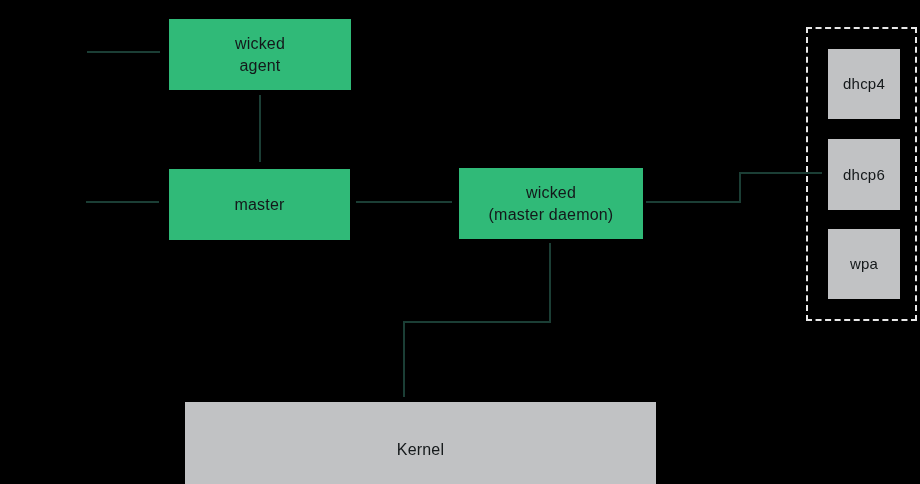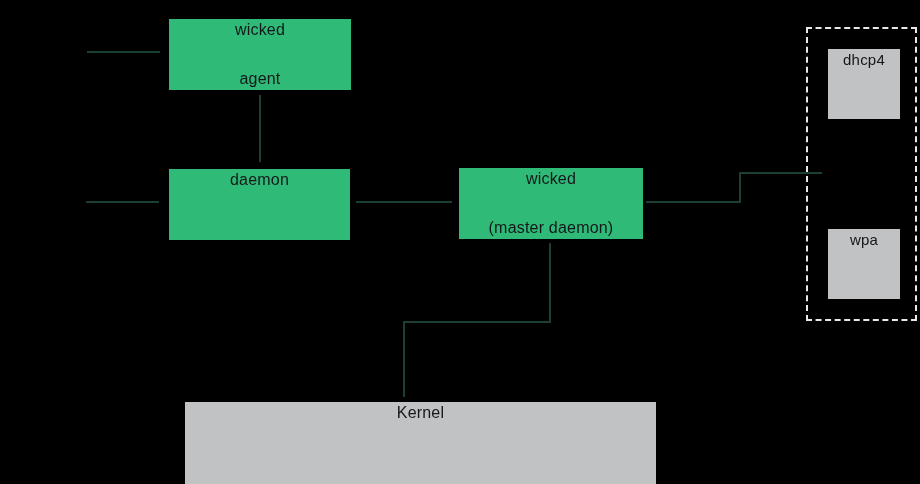--- a/index.html
+++ b/index.html
@@ -13,21 +13,21 @@
     height: 484px;
     background: #000000;
     overflow: hidden;
     font-family: "Liberation Sans", sans-serif;
   }
   .node {
     position: absolute;
     display: flex;
     flex-direction: column;
     align-items: center;
-    justify-content: space-between;
+    justify-content: center;
     text-align: center;
     color: #14181a;
     font-size: 16px;
     font-weight: 500;
     line-height: 22px;
     letter-spacing: 0.2px;
     box-sizing: border-box;
   }
   .green { background: #30ba78; }
   .gray  { background: #c1c2c4; }
@@ -83,34 +83,37 @@
   <div class="connector" id="conn-kernel-down"></div>
 
   <div class="dashed-group"></div>
 
   <div class="node green" id="wicked-client">
     <span>wicked</span>
     <span>agent</span>
   </div>
 
   <div class="node green" id="nanny">
-    <span>daemon</span>
+    <span>master</span>
   </div>
 
   <div class="node green" id="wicked-master">
     <span>wicked</span>
     <span>(master daemon)</span>
   </div>
 
   <div class="node gray" id="kernel">
     <span>Kernel</span>
   </div>
 
   <div class="node gray small" id="dhcp4">
     <span>dhcp4</span>
   </div>
 
+  <div class="node gray small" id="dhcp6">
+    <span>dhcp6</span>
+  </div>
 
   <div class="node gray small" id="wpa">
     <span>wpa</span>
   </div>
 
 </div>
 
 </body></html>

